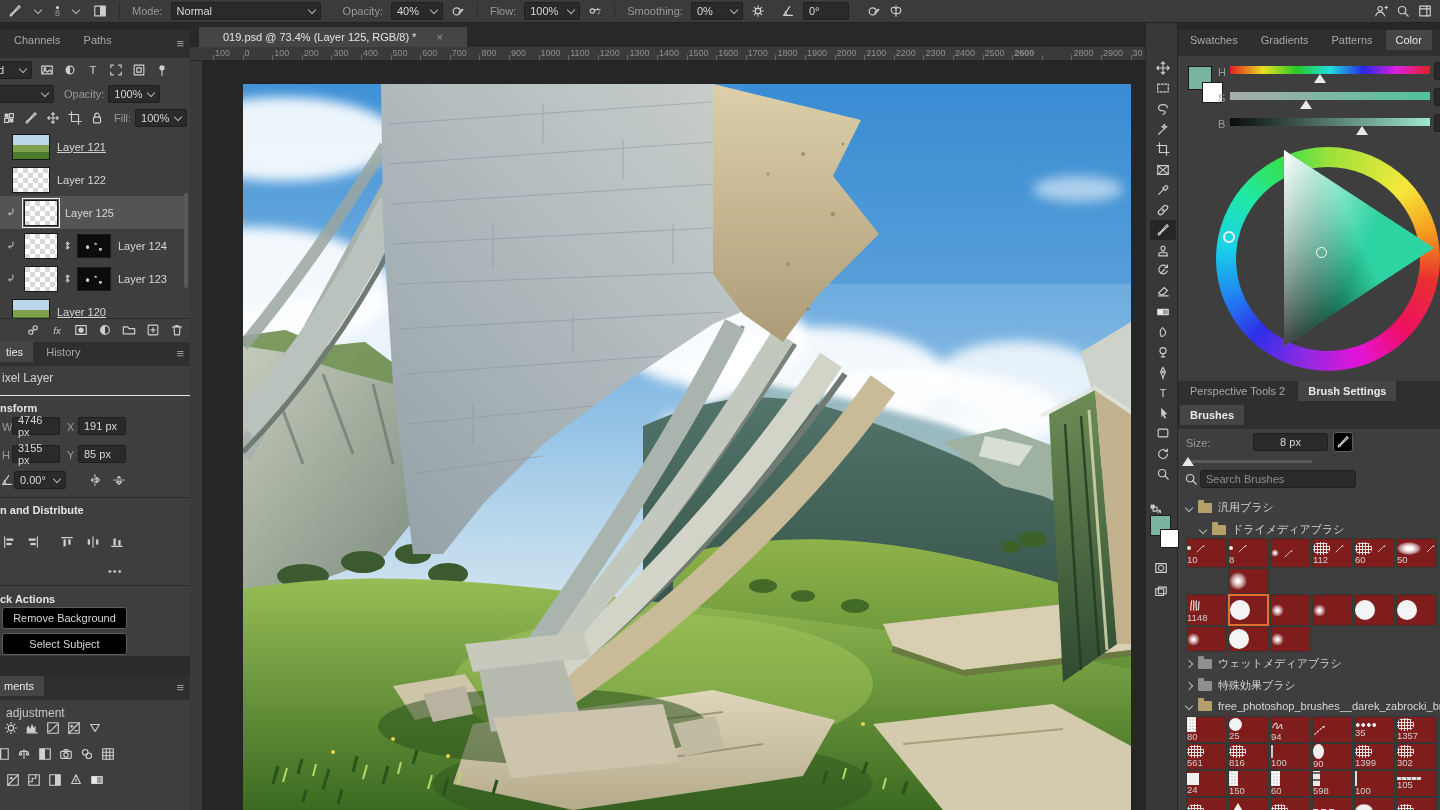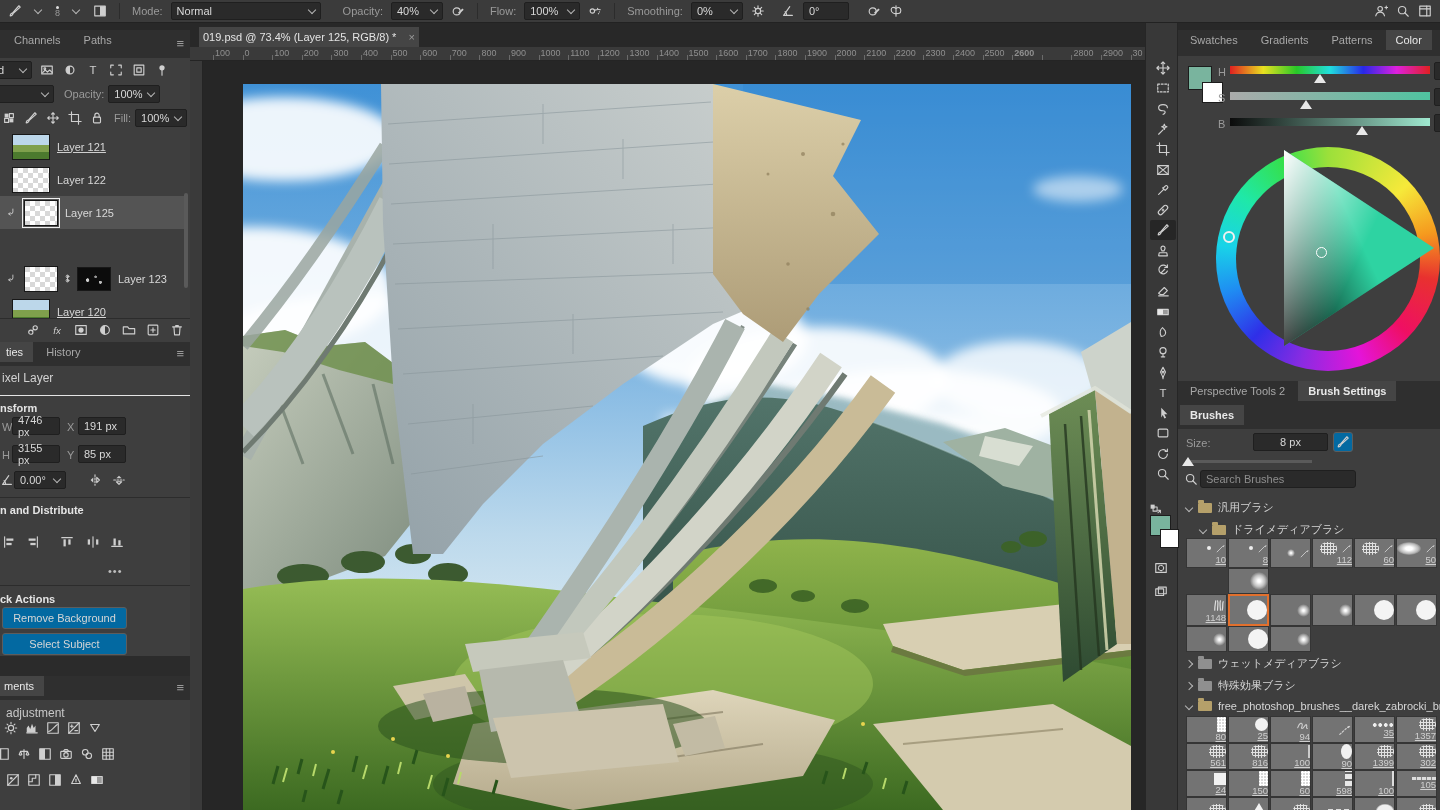--- a/index.html
+++ b/index.html
@@ -12,39 +12,39 @@
   .tab.on { background:#454545; color:#e8e8e8; }
   .field { background:#2a2a2a; border:1px solid #1f1f1f; border-radius:2px; color:#d8d8d8;
     display:flex; align-items:center; padding:0 5px; height:18px; }
   .chev { width:6px; height:6px; border-right:1.4px solid #b5b5b5; border-bottom:1.4px solid #b5b5b5;
     transform:rotate(45deg); display:inline-block; margin-left:5px; margin-top:-3px; flex:none; }
   .chev.r { transform:rotate(-45deg); }
   .bold { font-weight:bold; color:#e4e4e4; }
   .dim { color:#9a9a9a; }
   .menu-ico { color:#9a9a9a; font-size:13px; }
   .icon { display:inline-flex; align-items:center; justify-content:center; }
-  .btn { background:#0369a1; border:1px solid #5d5d5d; border-radius:3px; color:#d6d6d6;
+  .btn { background:#000000; border:1px solid #5d5d5d; border-radius:3px; color:#d6d6d6;
     display:flex; align-items:center; justify-content:center; }
   
   .thumb { width:38px; height:26px; border:1px solid #181818; background:#fff; flex:none; }
   .thumb.trans { background:repeating-conic-gradient(#ffffff 0 25%, #d8d8d8 0 50%) 0 0/10px 10px; }
   .thumb.art { background:linear-gradient(180deg,#bcd7ea 0 40%,#7fa04c 40% 70%,#4c7a2e 70%); }
   .thumb.mask { width:34px; height:24px; background:#0c0c0c;
     background-image:radial-gradient(circle at 30% 55%, #cfcfcf 1.5px, transparent 2px),
       radial-gradient(circle at 55% 40%, #9a9a9a 1px, transparent 1.6px),
       radial-gradient(circle at 70% 65%, #bbb 1.2px, transparent 1.8px); }
   .thumb.sel { outline:1px solid #efefef; outline-offset:1px; }
   .lrow { position:absolute; left:0; width:186px; height:33px; display:flex; align-items:center; gap:7px; padding-left:12px; }
   .lrow.sel { background:#545454; }
   
   .sl-thumb { width:0; height:0; border-left:6px solid transparent; border-right:6px solid transparent;
     border-bottom:9px solid #e8e8e8; position:absolute; }
   
-  .bcell { position:absolute; width:41px; background:#737373; border:1px solid #353535;
-    display:flex; flex-direction:column; align-items:flex-end; justify-content:center; overflow:hidden;text-decoration:underline; }
+  .bcell { position:absolute; width:41px; background:#7f1d1d; border:1px solid #353535;
+    display:flex; flex-direction:column; align-items:flex-start; justify-content:center; overflow:hidden; }
   .bcell .num { font-size:9.5px; color:#cfcfcf; line-height:10px; }
   .bcell.selbr { border:2px solid #e2702d; }
   .bk-hard { width:20px; height:20px; border-radius:50%; background:#f4f4f4; }
   .bk-hard-sm { width:13px; height:13px; border-radius:50%; background:#f2f2f2; }
   .bk-soft { width:18px; height:18px; border-radius:50%;
     background:radial-gradient(circle,#ffffff 10%,rgba(255,255,255,.55) 45%,rgba(255,255,255,0) 72%); }
   .bk-soft-sm { width:13px; height:13px; border-radius:50%;
     background:radial-gradient(circle,#fff 8%,rgba(255,255,255,.5) 42%,rgba(255,255,255,0) 70%); }
   .bk-widesoft { width:24px; height:13px; border-radius:50%;
     background:radial-gradient(ellipse,#fff 20%,rgba(255,255,255,.5) 55%,rgba(255,255,255,0) 75%); }
@@ -178,21 +178,21 @@
     </span>
   <span class="icon">
       <svg viewBox="0 0 16 16" width="14" height="14" fill="none" stroke="#cfcfcf" stroke-width="1.3" stroke-linecap="round" stroke-linejoin="round">
         <rect x="2" y="2.5" width="12" height="11"></rect>
         <path d="M10 2.5v11M2 5.5h12"></path>
       </svg>
     </span>
 </div>
 
 <div class="abs" style="left:190px;top:23px;width:955px;height:24px;background:#282828;"></div>
-<div class="abs" style="left:199px;top:27px;height:20px;background:#454545;display:flex;align-items:center;padding:0 4px;gap:12px;color:#e4e4e4;">
+<div class="abs" style="left:199px;top:27px;height:20px;background:#454545;display:flex;align-items:center;padding:0 24px;gap:20px;color:#e4e4e4;">
   <span>019.psd @ 73.4% (Layer 125, RGB/8) *</span>
   <span class="dim">×</span>
 </div>
 <div class="abs" id="hruler" style="left:190px;top:47px;width:955px;height:14px;background:#3a3a3a;border-bottom:1px solid #242424;overflow:hidden;">
     <div class="abs" style="left: 25px; top: 1px; font-size: 9px; color: rgb(143, 143, 143);">100</div>
     <div class="abs" style="left: 23px; bottom: 0px; width: 1px; height: 5px; background: rgb(106, 106, 106);"></div>
     <div class="abs" style="left: 54.6px; top: 1px; font-size: 9px; color: rgb(143, 143, 143);">0</div>
     <div class="abs" style="left: 52.6px; bottom: 0px; width: 1px; height: 5px; background: rgb(106, 106, 106);"></div>
     <div class="abs" style="left: 84.2px; top: 1px; font-size: 9px; color: rgb(143, 143, 143);">100</div>
     <div class="abs" style="left: 82.2px; bottom: 0px; width: 1px; height: 5px; background: rgb(106, 106, 106);"></div>
@@ -565,20 +565,38 @@
       <div class="lrow sel" style="top: 66px;">
         <div class="icon" style="margin-left: -6px;">
           <svg viewBox="0 0 16 16" width="11" height="11" fill="none" stroke="#cfcfcf" stroke-width="1.3" stroke-linecap="round" stroke-linejoin="round">
             <path d="M10 3v4a3 3 0 01-3 3H4"></path>
             <path d="M6 8l-2 2 2 2"></path>
           </svg>
         </div>
         <div class="thumb trans sel" style="width: 34px;"></div>
         <div style="color: rgb(216, 216, 216);">Layer 125</div>
       </div>
+      <div class="lrow" style="top: 99px;">
+        <div class="icon" style="margin-left: -6px;">
+          <svg viewBox="0 0 16 16" width="11" height="11" fill="none" stroke="#cfcfcf" stroke-width="1.3" stroke-linecap="round" stroke-linejoin="round">
+            <path d="M10 3v4a3 3 0 01-3 3H4"></path>
+            <path d="M6 8l-2 2 2 2"></path>
+          </svg>
+        </div>
+        <div class="thumb trans" style="width: 34px;"></div>
+        <div class="icon" style="margin: 0px -3px;">
+          <svg viewBox="0 0 16 16" width="11" height="11" fill="none" stroke="#cfcfcf" stroke-width="1.3" stroke-linecap="round" stroke-linejoin="round">
+            <path d="M8 4v8"></path>
+            <circle cx="8" cy="5" r="2"></circle>
+            <circle cx="8" cy="11" r="2"></circle>
+          </svg>
+        </div>
+        <div class="thumb mask"></div>
+        <div style="color: rgb(216, 216, 216);">Layer 124</div>
+      </div>
       <div class="lrow" style="top: 132px;">
         <div class="icon" style="margin-left: -6px;">
           <svg viewBox="0 0 16 16" width="11" height="11" fill="none" stroke="#cfcfcf" stroke-width="1.3" stroke-linecap="round" stroke-linejoin="round">
             <path d="M10 3v4a3 3 0 01-3 3H4"></path>
             <path d="M6 8l-2 2 2 2"></path>
           </svg>
         </div>
         <div class="thumb trans" style="width: 34px;"></div>
         <div class="icon" style="margin: 0px -3px;">
           <svg viewBox="0 0 16 16" width="11" height="11" fill="none" stroke="#cfcfcf" stroke-width="1.3" stroke-linecap="round" stroke-linejoin="round">

